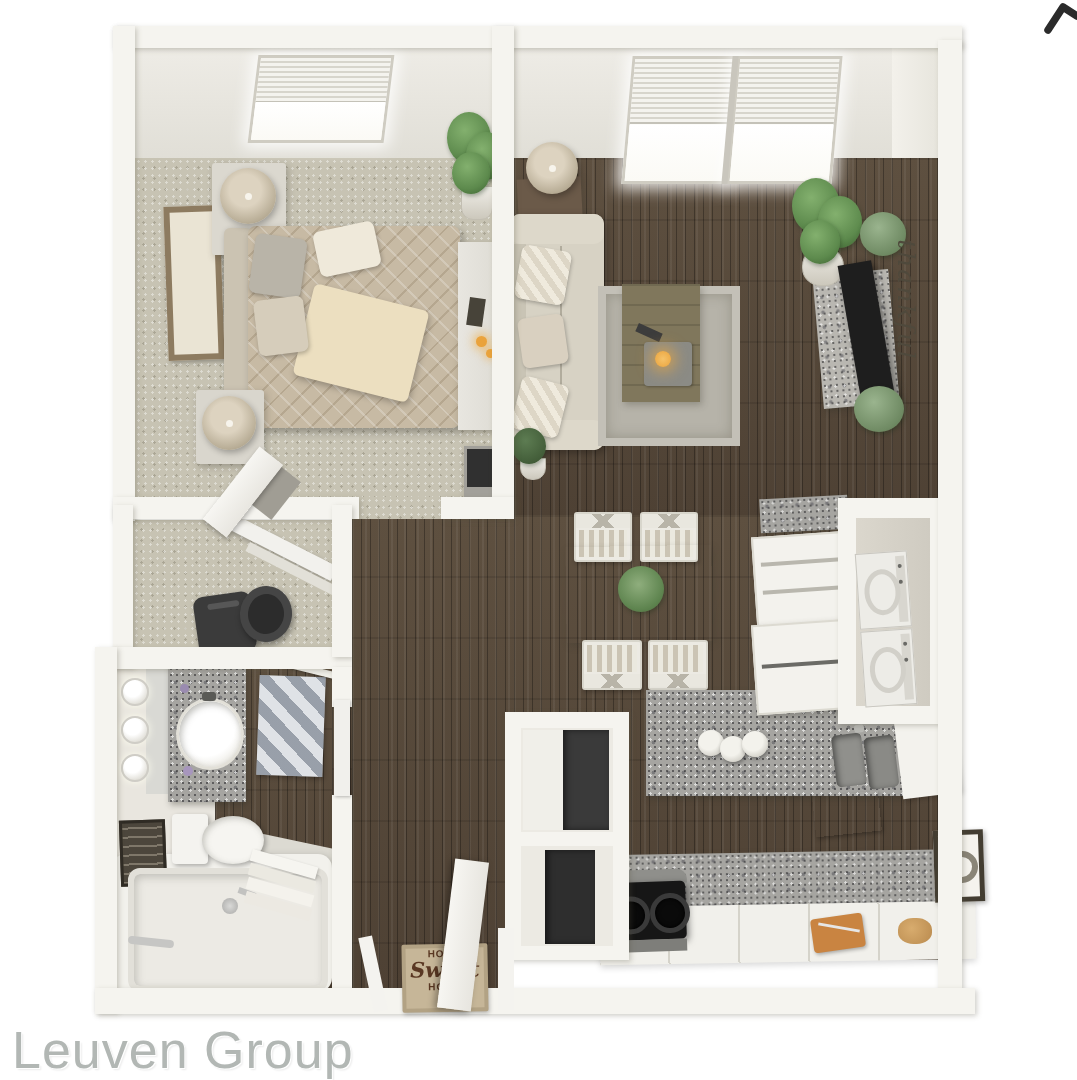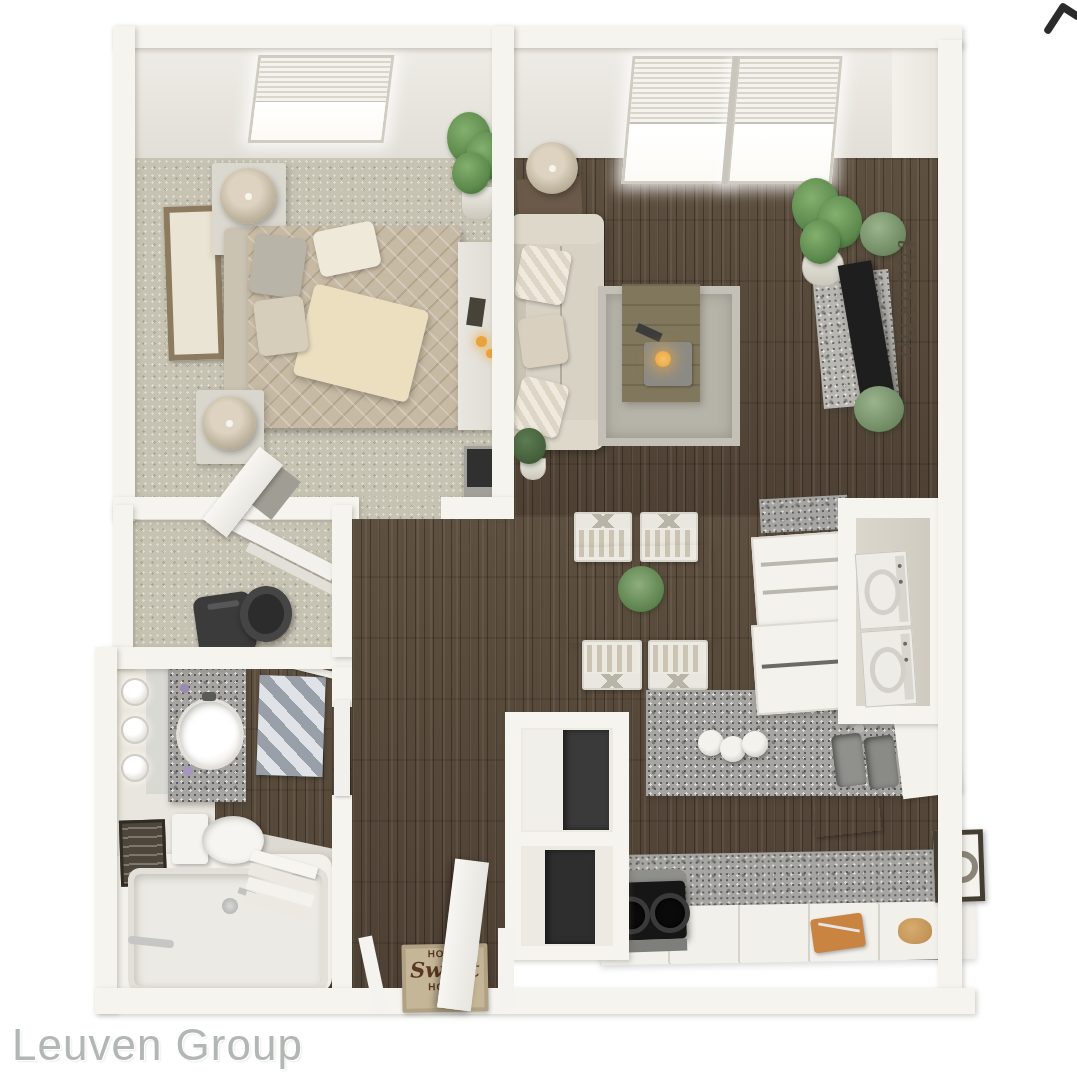--- a/index.html
+++ b/index.html
@@ -40,21 +40,21 @@
     border-radius:8px;box-shadow:3px 4px 9px rgba(0,0,0,.28);}
   .chair{position:absolute;background:#eceae3;border:2px solid #d8d6cc;border-radius:3px;z-index:6;box-shadow:1px 2px 4px rgba(0,0,0,.25);}
   .xback{position:absolute;left:0;right:0;height:14px;background:linear-gradient(45deg,transparent 44%,#b8b4a8 44% 56%,transparent 56%),linear-gradient(-45deg,transparent 44%,#b8b4a8 44% 56%,transparent 56%),#e9e7df;}
   .seatstripe{position:absolute;left:3px;right:3px;background:repeating-linear-gradient(90deg,#cbc4b4 0 5px,#ebe9df 5px 10px);}
   .cab{position:absolute;background:#f3f2ed;border:2px solid #dcdad1;box-shadow:2px 3px 6px rgba(60,55,45,.3);z-index:7;}
   .cabline{position:absolute;left:6px;right:6px;height:4px;background:#b9b7ae;}
   .stool{position:absolute;width:26px;height:26px;border-radius:50%;background:radial-gradient(circle at 42% 38%,#f3f2ec 0 45%,#cfcdc5 80%,#b3b1a9);box-shadow:1px 2px 4px rgba(0,0,0,.35);z-index:8;}
   .curtain{background:var(--curtain-b,#dfe2e6) repeating-linear-gradient(45deg,rgba(95,105,120,.55) 0 11px,transparent 11px 22px);box-shadow:1px 2px 5px rgba(0,0,0,.3);}
   .cubemat{background:#c9ccd1 repeating-linear-gradient(45deg,var(--cube-a,#5f616b) 0 8px,transparent 8px 16px),repeating-linear-gradient(-45deg,var(--cube-b,#9aa0aa) 0 8px,transparent 8px 16px);}
   .vtext{position:absolute;left:831px;top:278px;width:150px;height:44px;line-height:44px;text-align:center;transform:rotate(90deg);font-family:"DejaVu Serif",serif;font-style:italic;font-size:25px;letter-spacing:2px;color:var(--script-text,#4f493c);z-index:9;}
-  #watermark{position:absolute;left:12px;top:1020px;font-size:44px;letter-spacing:1px;color:var(--watermark,#b2b7b4);text-shadow:1px 1px 0 #ffffff,2px 2px 2px rgba(0,0,0,.08);z-index:40;}
+  #watermark{position:absolute;left:12px;top:1020px;font-size:52px;letter-spacing:1px;color:var(--watermark,#b2b7b4);text-shadow:1px 1px 0 #ffffff,2px 2px 2px rgba(0,0,0,.08);z-index:40;}
   #corner-chevron{position:absolute;left:1036px;top:0;width:41px;height:34px;z-index:40;cursor:pointer;}
   .mat{position:absolute;left:402px;top:944px;width:78px;height:60px;background:var(--mat,#c6b698);border:4px solid #b2a284;border-radius:2px;transform:rotate(-1deg);z-index:33;text-align:center;color:var(--mat-text,#5a3823);overflow:hidden;box-shadow:1px 2px 4px rgba(0,0,0,.25);}
   .mat .small{font-size:10px;font-weight:bold;letter-spacing:1px;line-height:11px;}
   .mat .script{font-family:"DejaVu Serif",serif;font-style:italic;font-size:21px;line-height:22px;font-weight:bold;}
   .ring{position:absolute;border-radius:50%;border:5px solid #d2d0c9;}
   .ctrl{position:absolute;right:2px;top:4px;bottom:4px;width:9px;background:#d8d6cf;}
   .dot{position:absolute;width:4px;height:4px;border-radius:50%;background:#6a6a66;}
   .vlight{position:absolute;width:24px;height:24px;border-radius:50%;background:radial-gradient(circle at 40% 35%,#ffffff 0 40%,#e2e0d9 75%,#c9c7c0);border:2px solid #cfcdc6;box-shadow:0 0 8px rgba(255,255,240,.9);z-index:8;}
 </style>
 </head>

